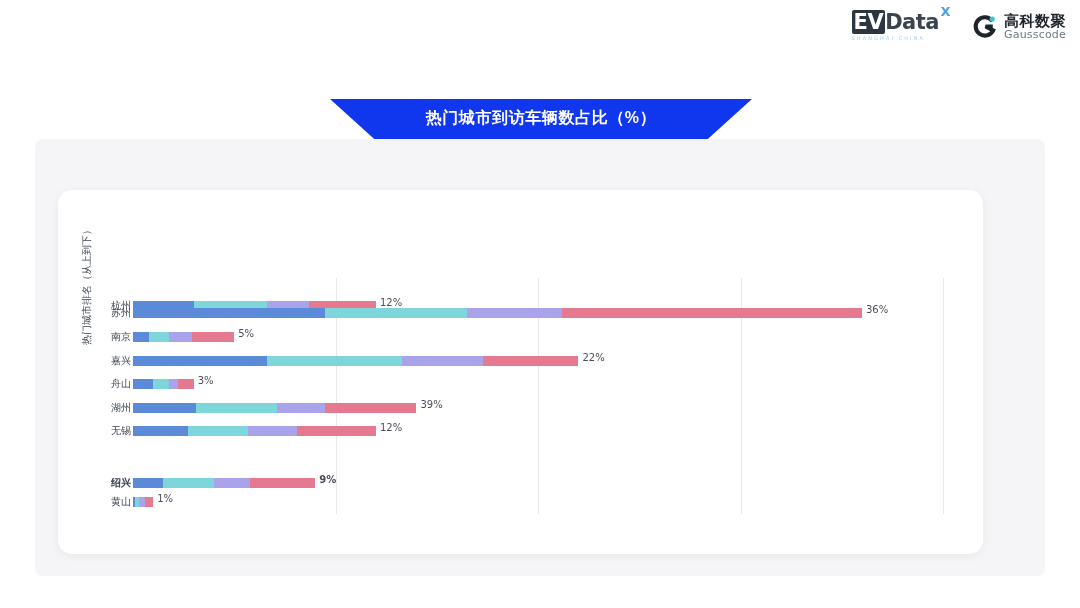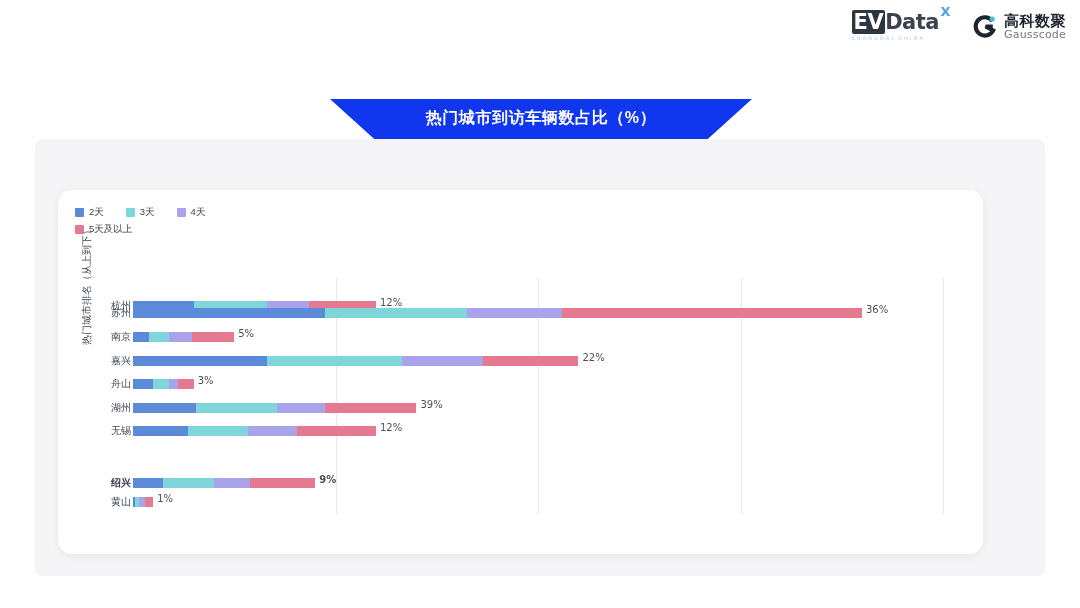--- a/index.html
+++ b/index.html
@@ -281,39 +281,20 @@
 
 <div id="title-banner">
   <div id="title-banner-shape"></div>
   <div id="title-text">热门城市到访车辆数占比（%）</div>
 </div>
 
 <div id="outer-panel"></div>
 
 <div id="chart-card">
 
-  <div id="legend">
-      <div class="legend-item">
-        <span class="legend-swatch" style="background: rgb(91, 138, 217);"></span>
-        <span class="legend-label">2天</span>
-      </div>
-      <div class="legend-item">
-        <span class="legend-swatch" style="background: rgb(127, 214, 218);"></span>
-        <span class="legend-label">3天</span>
-      </div>
-      <div class="legend-item">
-        <span class="legend-swatch" style="background: rgb(169, 163, 236);"></span>
-        <span class="legend-label">4天</span>
-      </div>
-      <div class="legend-break"></div>
-      <div class="legend-item">
-        <span class="legend-swatch" style="background: rgb(228, 121, 143);"></span>
-        <span class="legend-label">5天及以上</span>
-      </div>
-    </div>
 
   <div id="plot-wrap">
     <div id="y-axis-title">
       <span id="y-axis-title-inner">热门城市排名（从上到下）</span>
     </div>
     <div id="plot">
         <div class="gridline" style="left: 202.5px;"></div>
         <div class="gridline" style="left: 405px;"></div>
         <div class="gridline" style="left: 607.5px;"></div>
         <div class="gridline" style="left: 810px;"></div>

